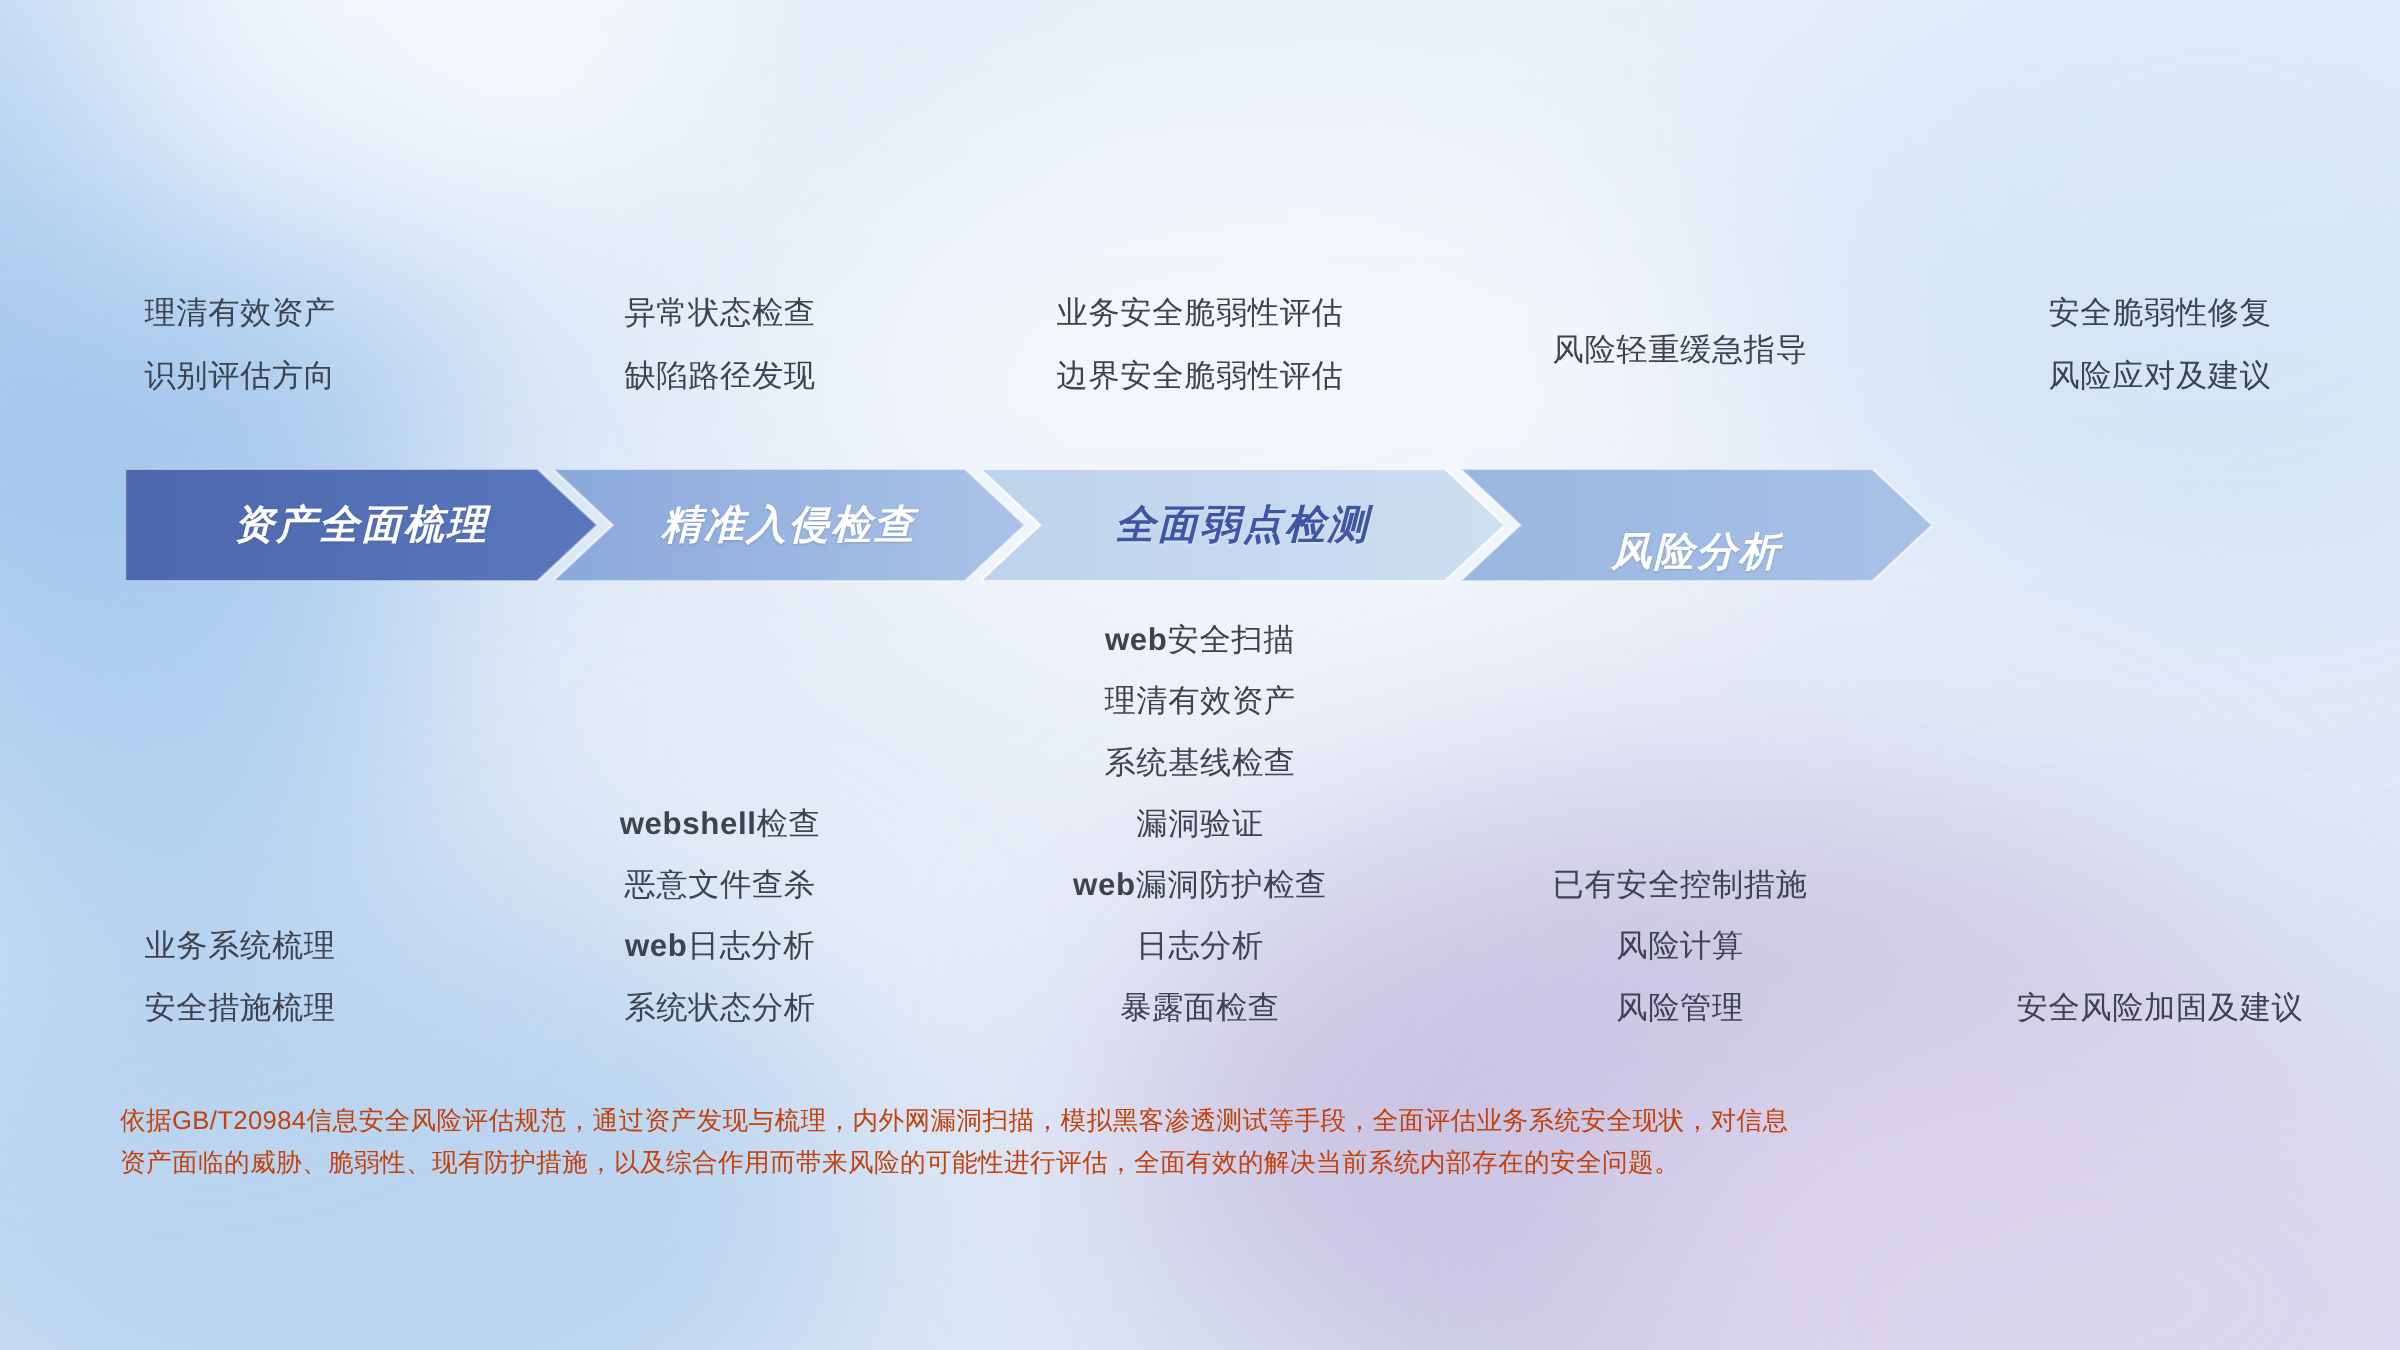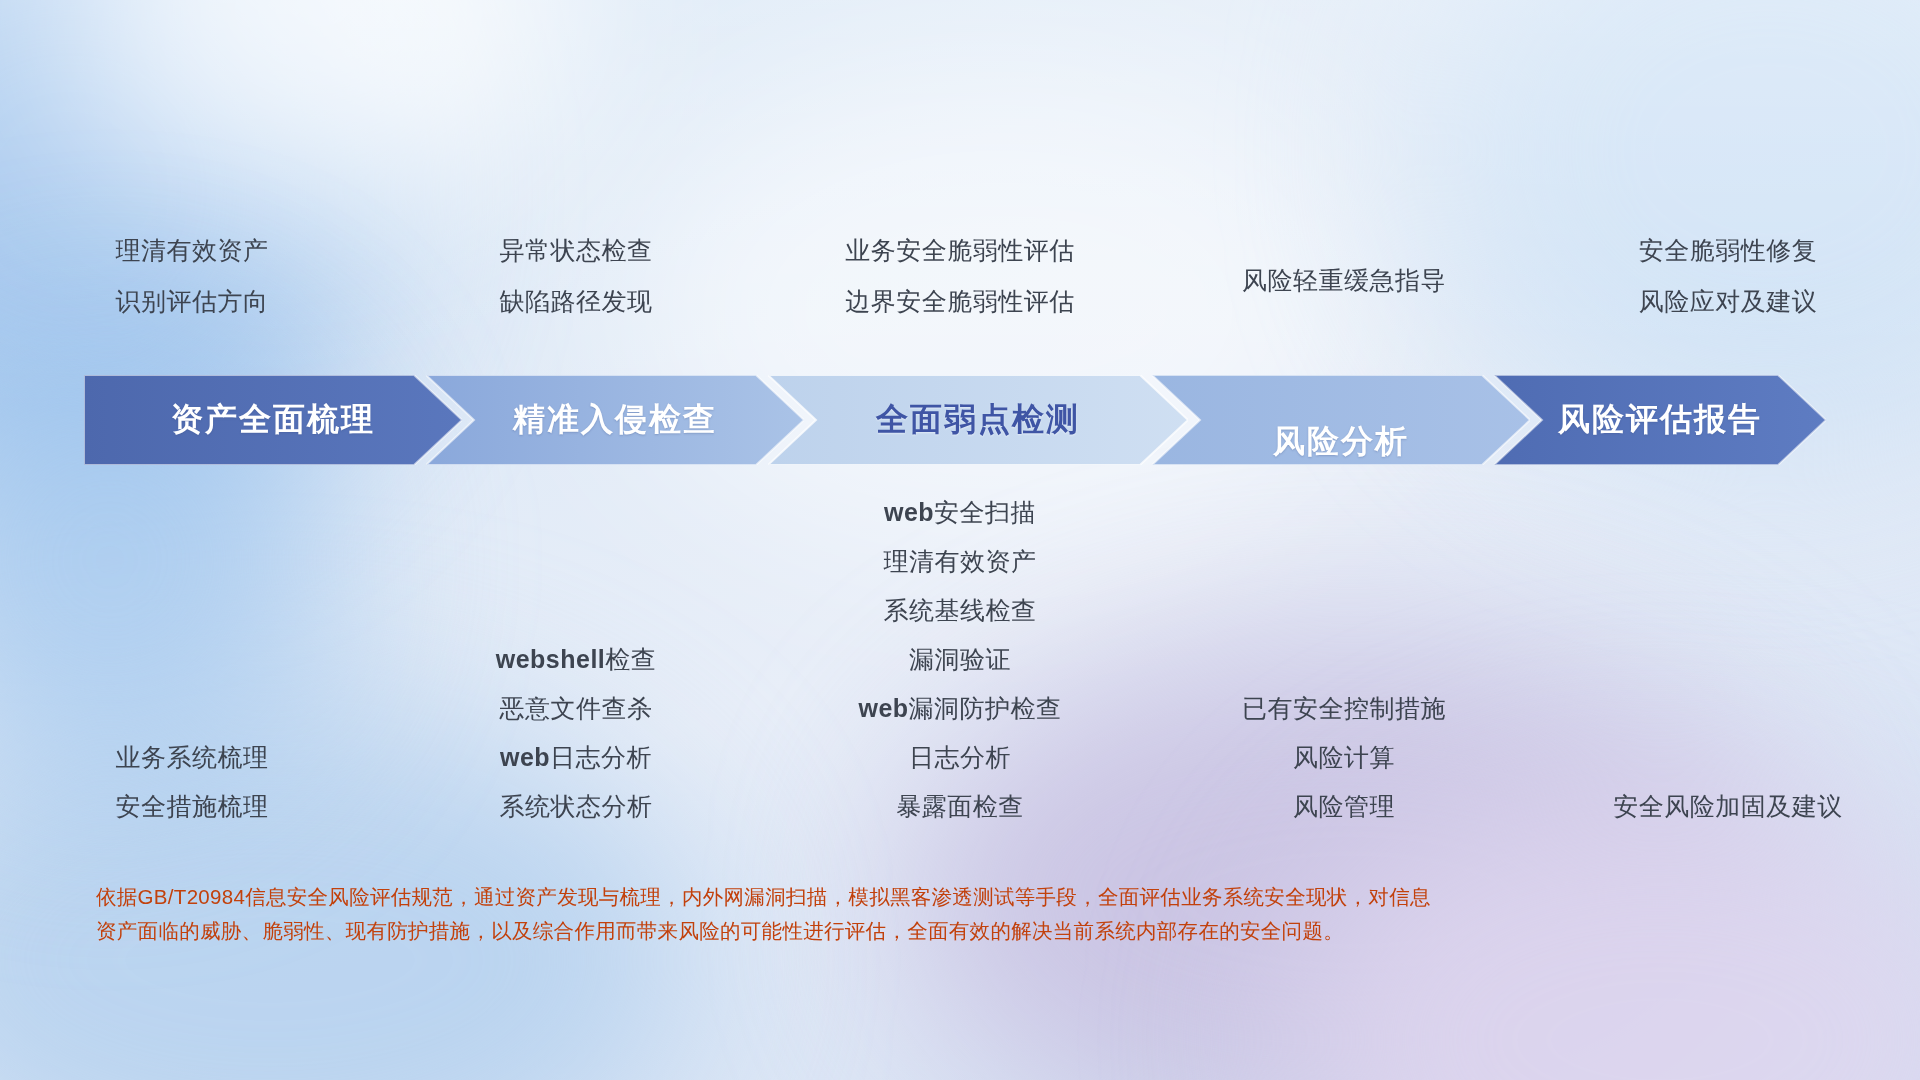--- a/index.html
+++ b/index.html
@@ -26,21 +26,21 @@
   .itm{
     color:#3d4450;font-size:25px;line-height:1.0;letter-spacing:.5px;
     white-space:nowrap;text-align:center;
   }
   .itm .en{font-weight:700;}
   
   .top-row{left:0;top:238px;width:1920px;}
   .top-row .col{flex:1;}
   .top-row .itm{margin-bottom:26px;}
   
-  #banner{position:absolute;left:84px;top:375px;width:1742px;height:90px;}
+  #banner{position:absolute;left:100px;top:375px;width:1742px;height:90px;font-style:italic;}
   .arrow{
     position:absolute;top:0;height:90px;
     display:flex;align-items:center;justify-content:center;
   }
   .arrow .lbl{
     font-size:32px;font-weight:700;letter-spacing:2px;
     white-space:nowrap;position:relative;z-index:3;
     text-shadow:0 1px 2px rgba(60,80,130,.28);
   }
   .shape{position:absolute;inset:0;z-index:1;}
@@ -155,35 +155,20 @@
                 <stop offset="1" stop-color="#a8c1e7"></stop>
             </linearGradient>
           </defs>
           <polygon points="0,0 330,0 378,45 330,90 0,90 48,45" fill="url(#g4)"></polygon>
           <polygon points="0,0 330,0 378,45 330,90 0,90 48,45" fill="none" stroke="rgba(255,255,255,.6)" stroke-width="2"></polygon>
         </svg>
       </div>
       <span class="lbl" style="color:#ffffff;margin-top:44px;">风险分析</span>
     </div>
 
-    <div class="arrow" style="left:1410px;width:332px;">
-      <div class="shape">
-        <svg viewBox="0 0 332 90" preserveAspectRatio="none">
-          <defs>
-            <linearGradient id="g5" x1="0" y1="0" x2="1" y2="0">
-              <stop offset="0" stop-color="#4f6cb3"></stop>
-                <stop offset="1" stop-color="#5e7cc2"></stop>
-            </linearGradient>
-          </defs>
-          <polygon points="0,0 284,0 332,45 284,90 0,90 48,45" fill="url(#g5)"></polygon>
-          <polygon points="0,0 284,0 332,45 284,90 0,90 48,45" fill="none" stroke="rgba(255,255,255,.55)" stroke-width="2"></polygon>
-        </svg>
-      </div>
-      <span class="lbl" style="color:#ffffff;">风险评估报告</span>
-    </div>
   </div>
 
   <div class="bot-row">
 
     <div class="col">
       <div class="itm">
         <span class="en"></span><span>业务系统梳理</span>
       </div>
       <div class="itm">
         <span class="en"></span><span>安全措施梳理</span>

